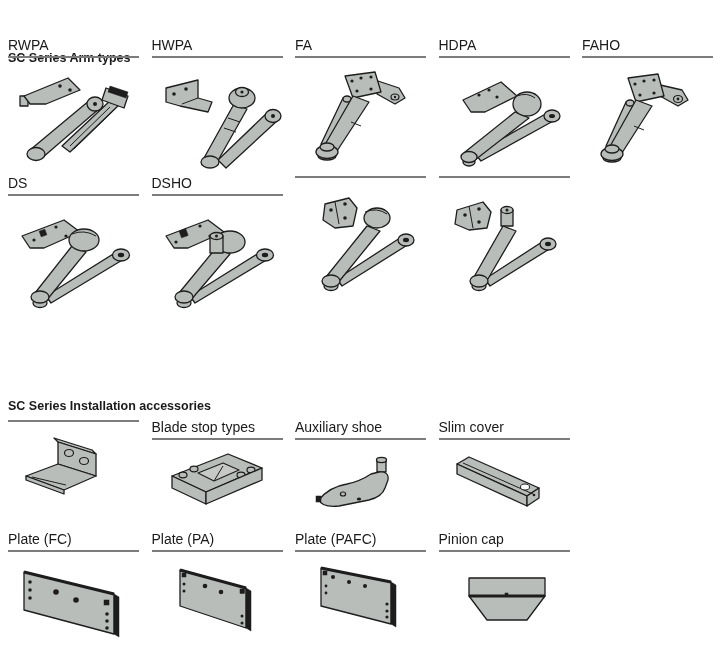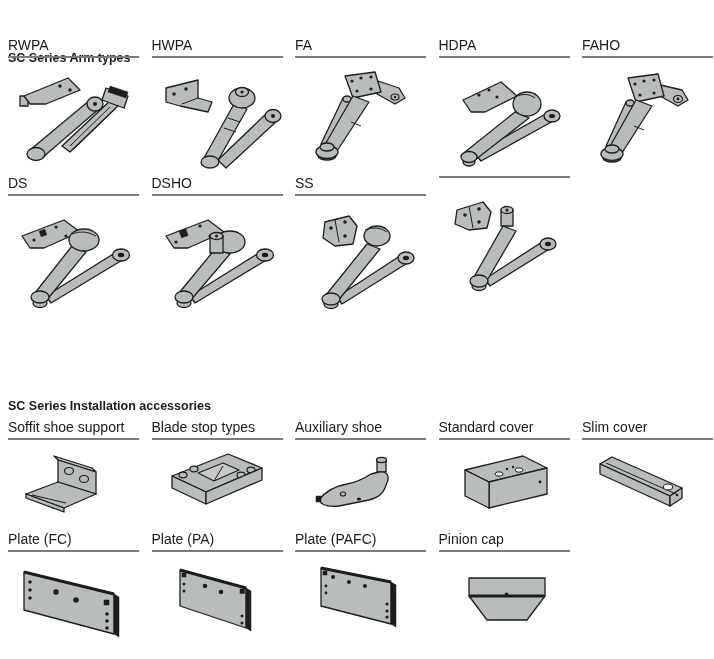--- a/index.html
+++ b/index.html
@@ -203,21 +203,20 @@
           <ellipse class="part" cx="32" cy="97" rx="9" ry="6"></ellipse>
           <ellipse class="part" cx="78" cy="42" rx="15" ry="11"></ellipse>
           <rect class="part" x="58" y="36" width="13" height="17"></rect>
           <ellipse class="part" cx="64.5" cy="36" rx="6.5" ry="3.5"></ellipse>
           <circle class="hole" cx="64.5" cy="36" r="1.5"></circle>
         </svg>
       </div>
     </div>
 
     <div class="cell">
-      <div class="cell-label">SS</div>
       <div class="rule"></div>
       <div class="fig">
         <svg width="131" height="120" viewBox="0 0 131 120">
           <polygon class="part" points="30,22 54,16 62,26 58,44 40,46 28,38"></polygon>
           <line class="ln" x1="40" y1="20" x2="44" y2="42"></line>
           <circle class="hole" cx="36" cy="28" r="1.8"></circle>
           <circle class="hole" cx="50" cy="22" r="1.8"></circle>
           <circle class="hole" cx="50" cy="36" r="1.8"></circle>
           <polygon class="part" points="42,97 47,104 114,62 108,54"></polygon>
           <ellipse class="part" cx="111" cy="58" rx="8" ry="6"></ellipse>
@@ -252,21 +251,20 @@
         </svg>
       </div>
     </div>
   </div>
 
   <h2 class="sec-title" id="sec2-title">SC Series Installation accessories</h2>
 
   <div class="row" id="acc-row1">
 
     <div class="cell">
-      <div class="cell-label">Soffit shoe support</div>
       <div class="rule"></div>
       <div class="fig">
         <svg width="131" height="82" viewBox="0 0 131 82">
           <polygon class="part" points="46,12 84,24 88,28 50,16"></polygon>
           <polygon class="part" points="50,16 88,28 88,50 50,38"></polygon>
           <ellipse class="openhole" cx="61" cy="27" rx="4.5" ry="3.5"></ellipse>
           <ellipse class="openhole" cx="76" cy="35" rx="4.5" ry="3.5"></ellipse>
           <polygon class="part" points="18,50 50,38 88,50 56,64"></polygon>
           <line class="ln" x1="24" y1="51" x2="58" y2="59"></line>
           <polygon class="part" points="18,50 56,64 56,68 18,54"></polygon>
@@ -300,36 +298,20 @@
           <rect class="part" x="82" y="16" width="9" height="12"></rect>
           <ellipse class="part" cx="86.5" cy="16" rx="5" ry="2.6"></ellipse>
           <path class="part" d="M24,56 C30,48 40,42 52,40 C62,38 70,34 76,30 L84,28 C90,27 94,30 93,36 L90,44 C88,50 82,54 74,56 L44,62 C34,63 26,61 24,56 Z"></path>
           <ellipse class="openhole" cx="48" cy="50" rx="2.6" ry="2"></ellipse>
           <ellipse class="hole" cx="64" cy="55" rx="2.2" ry="1.6"></ellipse>
           <rect class="dark" x="21" y="52" width="5" height="6"></rect>
         </svg>
       </div>
     </div>
 
-    <div class="cell">
-      <div class="cell-label">Standard cover</div>
-      <div class="rule"></div>
-      <div class="fig">
-        <svg width="131" height="82" viewBox="0 0 131 82">
-          <polygon class="part" points="26,26 84,12 108,24 50,38"></polygon>
-          <polygon class="part" points="50,38 108,24 108,50 50,64"></polygon>
-          <polygon class="part" points="26,26 50,38 50,64 26,52"></polygon>
-          <ellipse class="white" cx="60" cy="30" rx="4" ry="2.2"></ellipse>
-          <ellipse class="white" cx="80" cy="26" rx="4" ry="2.2"></ellipse>
-          <circle class="hole" cx="68" cy="25" r="1.2"></circle>
-          <circle class="hole" cx="74" cy="23" r="1.2"></circle>
-          <circle class="hole" cx="101" cy="38" r="1.4"></circle>
-        </svg>
-      </div>
-    </div>
 
     <div class="cell">
       <div class="cell-label">Slim cover</div>
       <div class="rule"></div>
       <div class="fig">
         <svg width="131" height="82" viewBox="0 0 131 82">
           <polygon class="part" points="18,20 30,13 100,44 88,52"></polygon>
           <polygon class="part" points="18,20 88,52 88,62 18,30"></polygon>
           <polygon class="part" points="88,52 100,44 100,54 88,62"></polygon>
           <line class="ln" x1="24" y1="19" x2="94" y2="50"></line>

